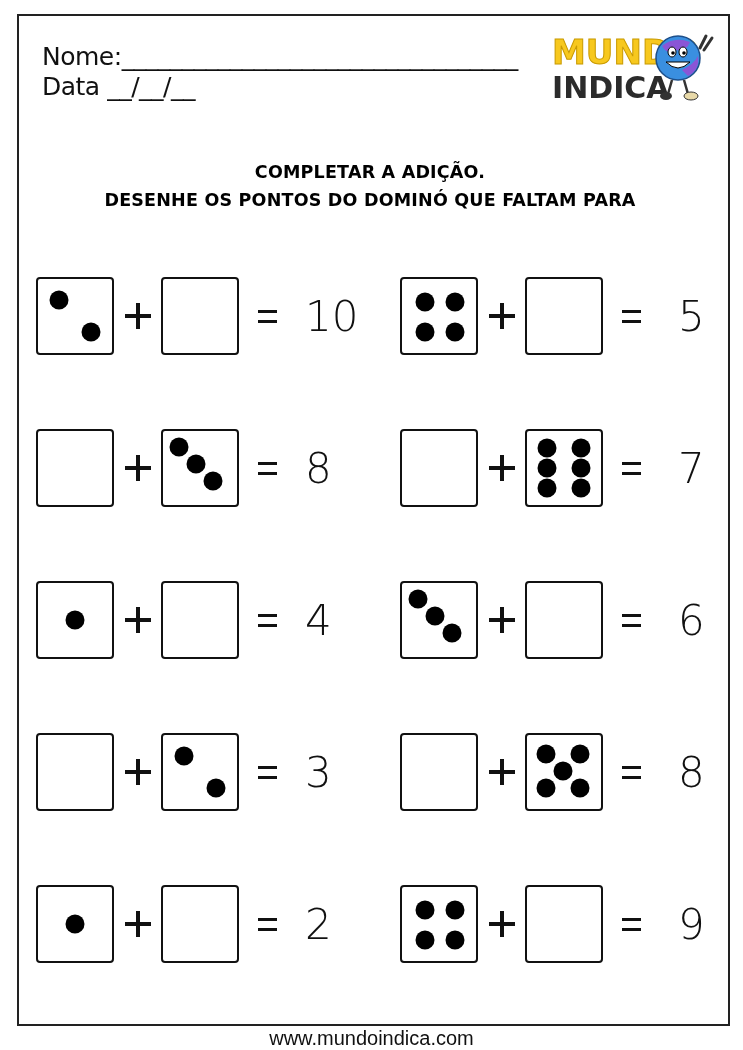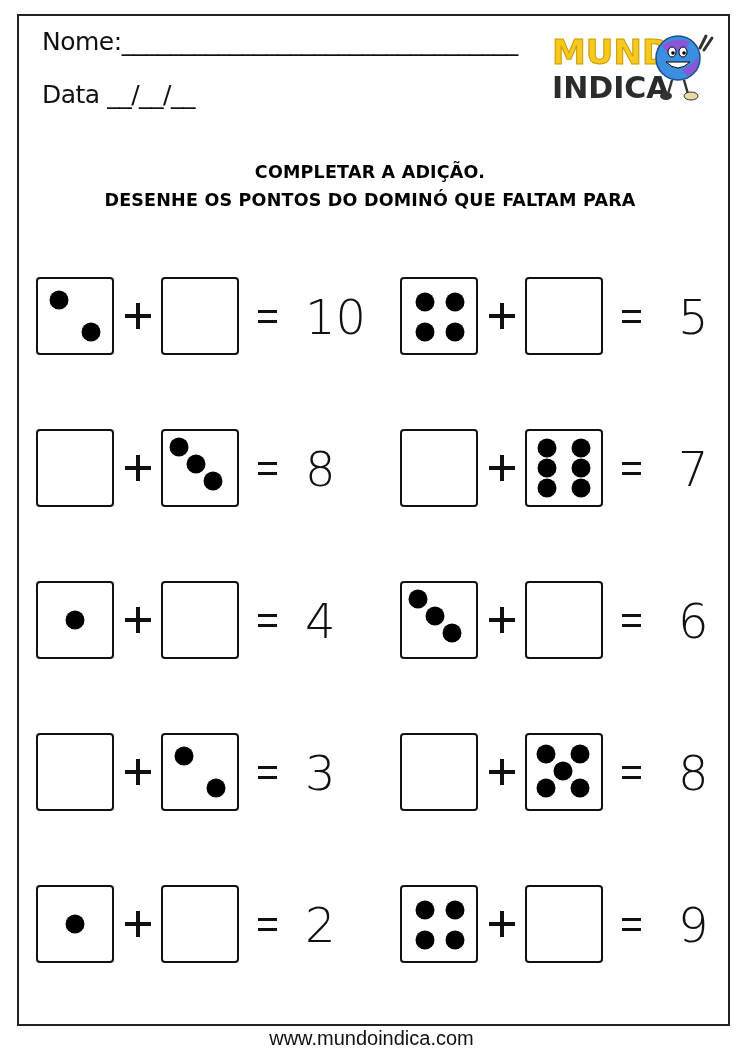--- a/index.html
+++ b/index.html
@@ -10,30 +10,30 @@
     .title { position:absolute; left:60px; width:620px; top:158px; text-align:center; font-family:"DejaVu Sans", sans-serif; font-weight:bold; font-size:17.5px; line-height:28px; letter-spacing:0.2px; }
     .box { position:absolute; width:74px; height:74px; border:2.5px solid #111; border-radius:4px; background:#fff; }
     .box .dot { position:absolute; width:19px; height:19px; border-radius:50%; background:#000; transform:translate(-50%,-50%); }
     .plus { position:absolute; width:26px; height:26px; }
     .plus::before, .plus::after { content:""; position:absolute; background:#111; }
     .plus::before { left:0; top:11px; width:26px; height:4px; }
     .plus::after { left:11px; top:0; width:4px; height:26px; }
     .eq { position:absolute; width:19px; height:13px; }
     .eq::before, .eq::after { content:""; position:absolute; left:0; width:19px; height:3px; background:#111; }
     .eq::before { top:0; } .eq::after { bottom:0; }
-    .num { position:absolute; font-family:"DejaVu Sans", sans-serif; font-weight:300; font-size:48px; line-height:42px; color:#111; }
+    .num { position:absolute; font-family:"DejaVu Sans", sans-serif; font-weight:300; font-size:42px; line-height:42px; color:#111; }
     .footer { position:absolute; left:0; width:743px; top:1027px; text-align:center; font-family:"Liberation Sans", sans-serif; font-size:20px; color:#111; }
   </style>
 </head>
 <body>
 
 <div class="frame"></div>
 
-<div class="hdr-line" style="top:27px;">Nome:_________________________________</div>
-<div class="hdr-line" style="top:80px;">Data __/__/__</div>
+<div class="hdr-line" style="top:42px;">Nome:_________________________________</div>
+<div class="hdr-line" style="top:72px;">Data __/__/__</div>
 
 <div class="logo">
   <svg width="170" height="75" viewBox="0 0 170 75">
     <text x="2" y="34" font-family="DejaVu Sans, sans-serif" font-weight="bold" font-size="34" fill="#F7C81E" stroke="#C99A00" stroke-width="1">MUNDO</text>
     <text x="2" y="68" font-family="DejaVu Sans, sans-serif" font-weight="bold" font-size="30" fill="#2B2B2B">INDICA</text>
     <circle cx="128" cy="28" r="22" fill="#3A8FE0" stroke="#1d4f8a" stroke-width="1.5"></circle>
     <path d="M112 16 Q124 6 140 12 Q136 22 126 20 Q118 26 112 16Z" fill="#8A55D6"></path>
     <path d="M132 40 Q144 34 148 26 Q150 40 138 46Z" fill="#8A55D6"></path>
     <ellipse cx="122" cy="22" rx="4" ry="5" fill="#fff" stroke="#000" stroke-width="1"></ellipse>
     <ellipse cx="133" cy="22" rx="4" ry="5" fill="#fff" stroke="#000" stroke-width="1"></ellipse>

